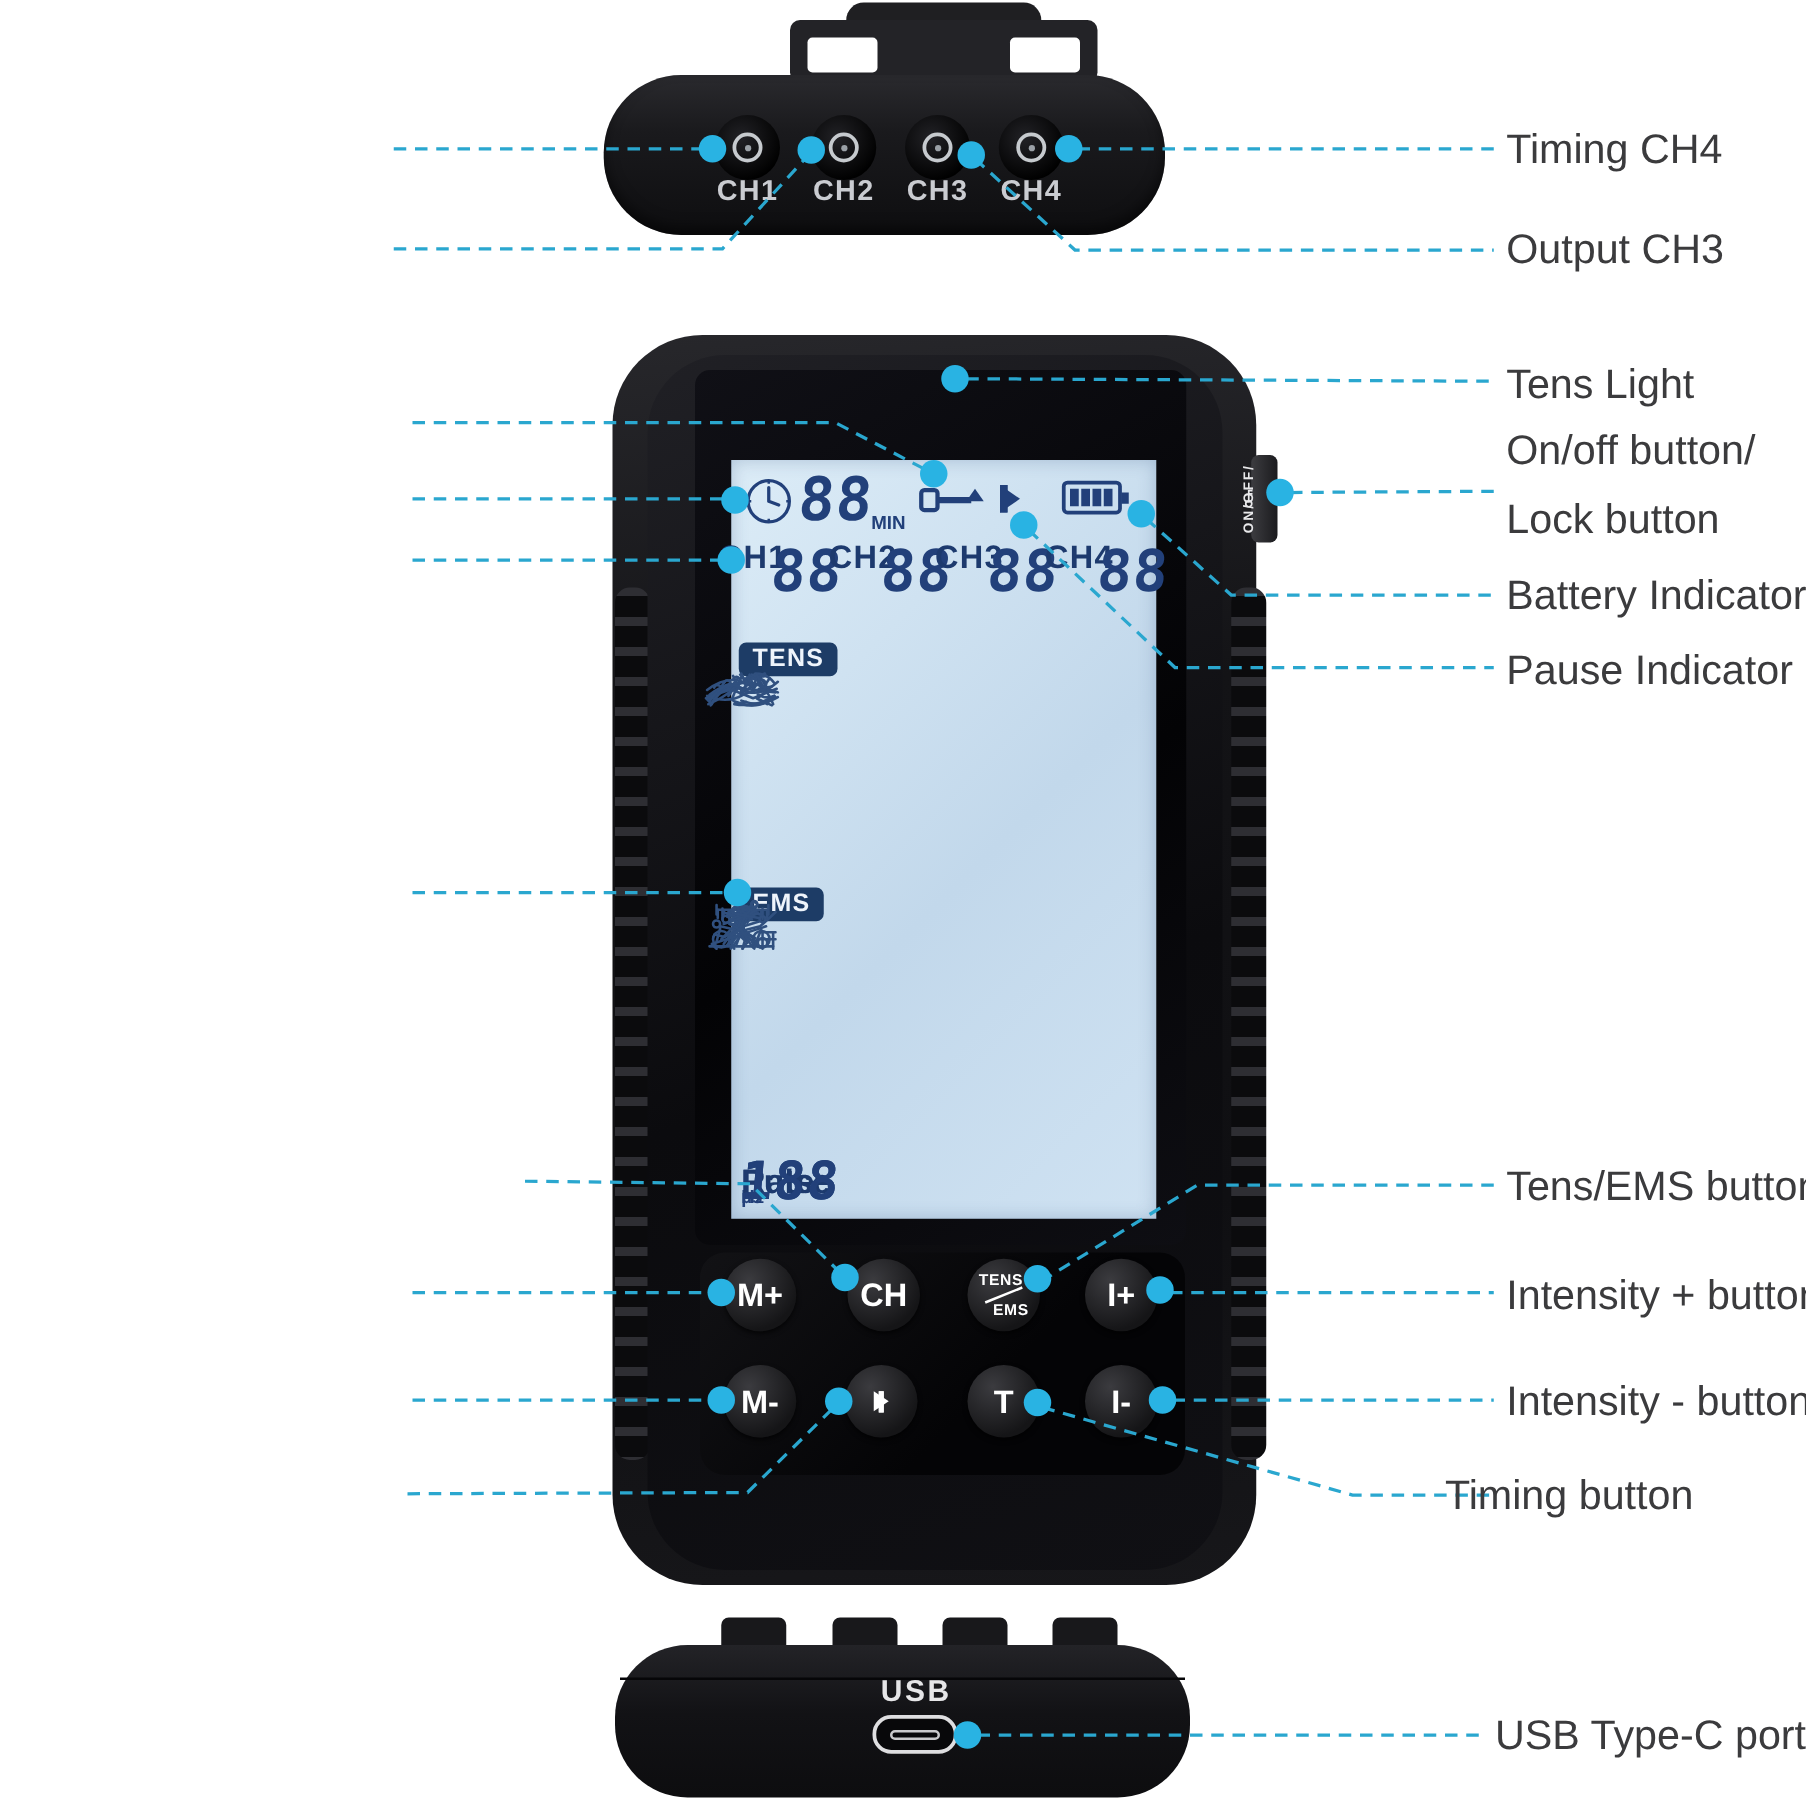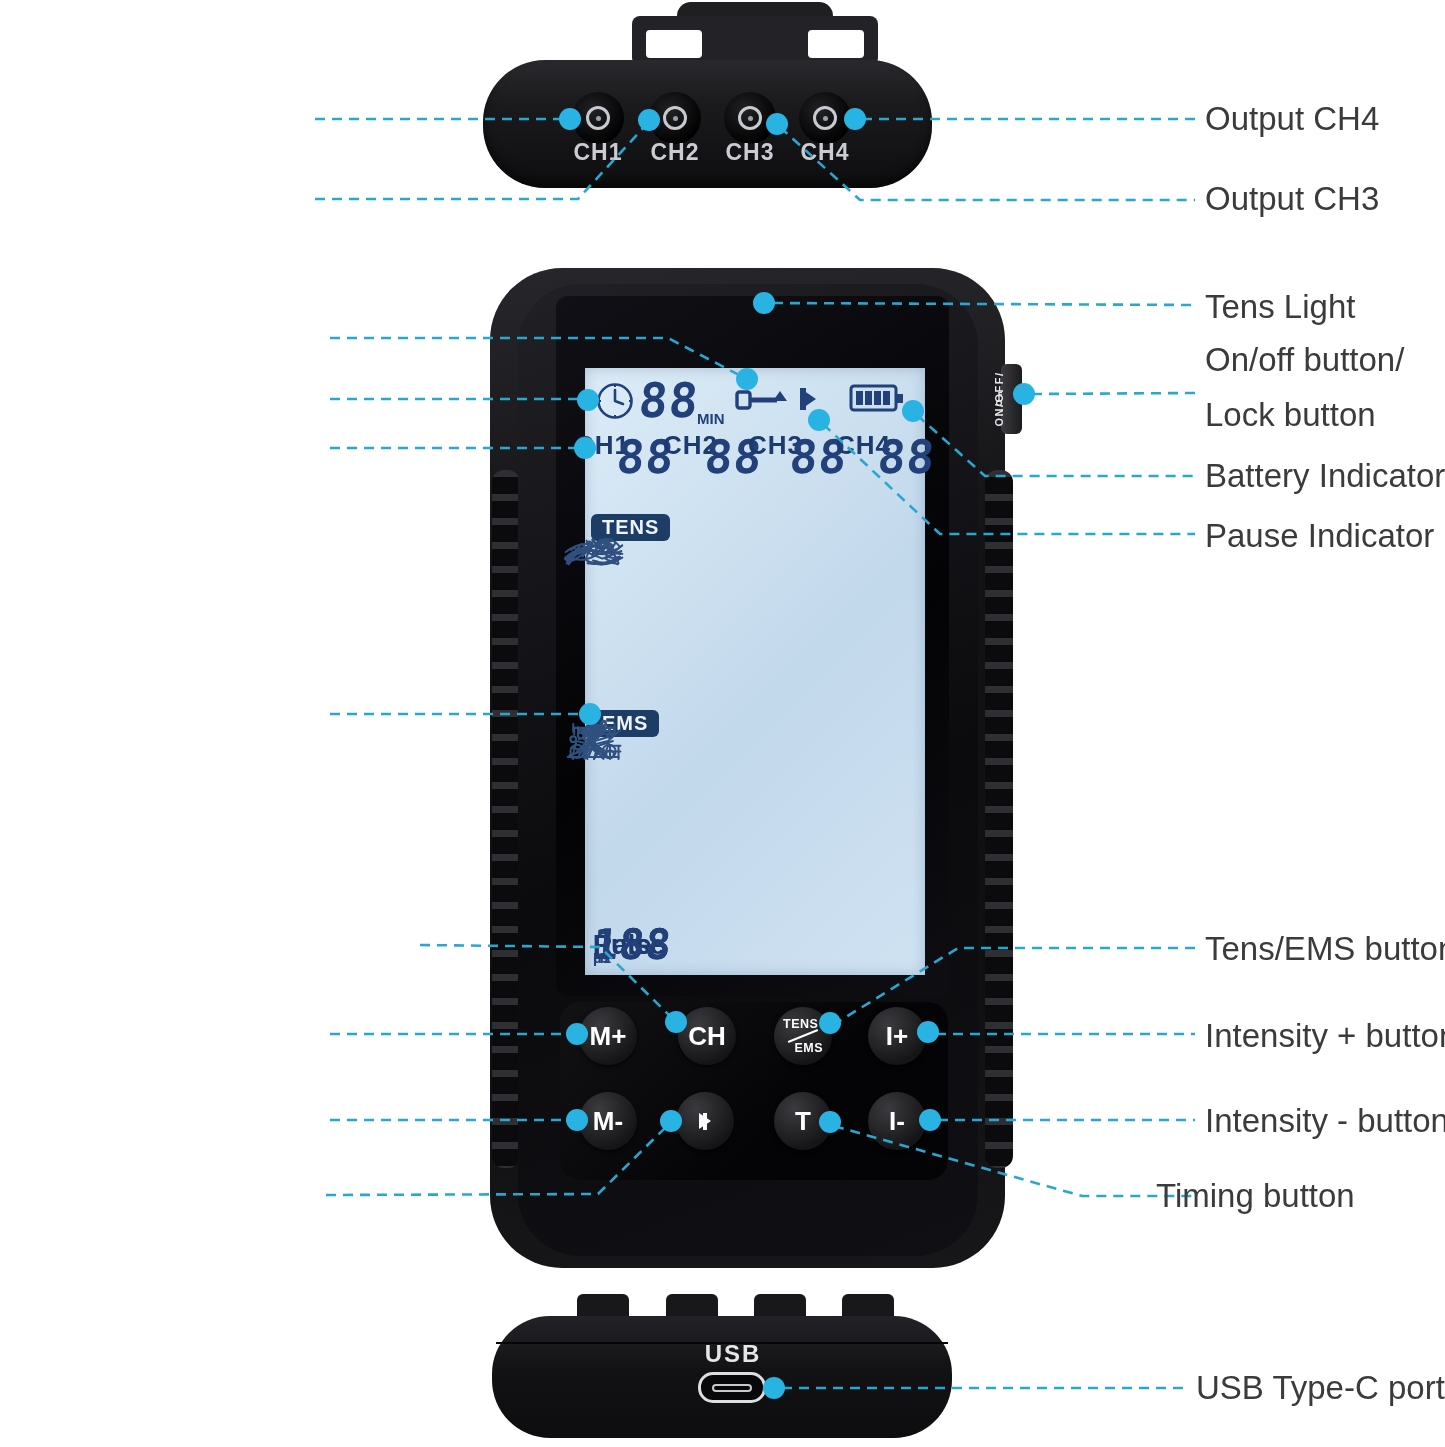--- a/index.html
+++ b/index.html
@@ -446,21 +446,21 @@
       <polyline points="936,1034 1195,1034" fill="none" stroke="#2aa7cf" stroke-width="2.6" stroke-dasharray="10 7"></polyline>
       <circle cx="928" cy="1032" r="11" fill="#29b3e3"></circle>
       <polyline points="938,1120 1195,1120" fill="none" stroke="#2aa7cf" stroke-width="2.6" stroke-dasharray="10 7"></polyline>
       <circle cx="930" cy="1120" r="11" fill="#29b3e3"></circle>
       <polyline points="834,1126 1082,1196 1195,1196" fill="none" stroke="#2aa7cf" stroke-width="2.6" stroke-dasharray="10 7"></polyline>
       <circle cx="830" cy="1122" r="11" fill="#29b3e3"></circle>
       <polyline points="782,1388 1187,1388" fill="none" stroke="#2aa7cf" stroke-width="2.6" stroke-dasharray="10 7"></polyline>
       <circle cx="774" cy="1388" r="11" fill="#29b3e3"></circle>
     </svg>
   <div id="callout-labels">
-      <div class="callout-label" style="top: 99px; left: 1205px;">Output CH4</div>
+      <div class="callout-label" style="top: 99px; left: 1205px;">Timing CH4</div>
       <div class="callout-label" style="top: 179px; left: 1205px;">Output CH3</div>
       <div class="callout-label" style="top: 287px; left: 1205px;">Tens Light</div>
       <div class="callout-label" style="top: 340px; left: 1205px;">On/off button/</div>
       <div class="callout-label" style="top: 395px; left: 1205px;">Lock button</div>
       <div class="callout-label" style="top: 456px; left: 1205px;">Battery Indicator</div>
       <div class="callout-label" style="top: 516px; left: 1205px;">Pause Indicator</div>
       <div class="callout-label" style="top: 929px; left: 1205px;">Tens/EMS button</div>
       <div class="callout-label" style="top: 1016px; left: 1205px;">Intensity + button</div>
       <div class="callout-label" style="top: 1101px; left: 1205px;">Intensity - button</div>
       <div class="callout-label" style="top: 1176px; left: 1156px;">Timing button</div>

